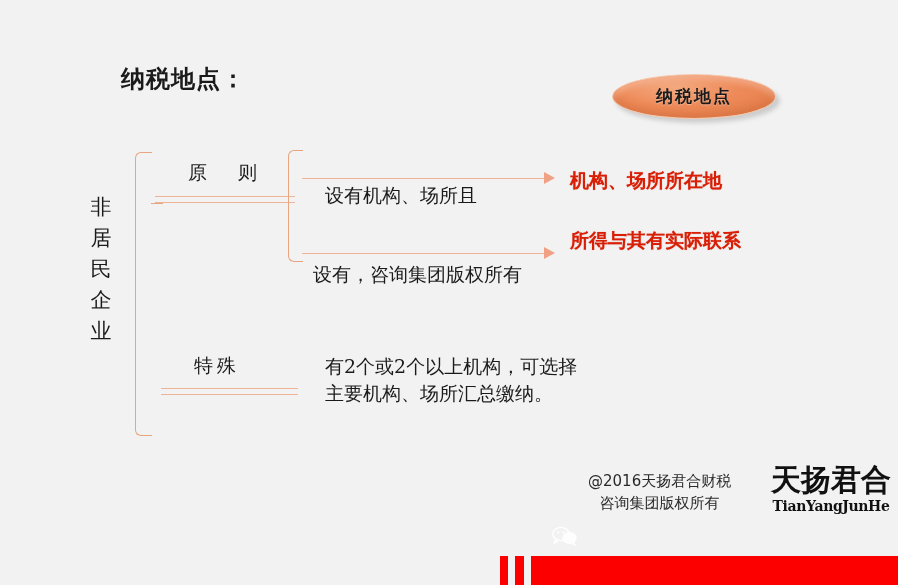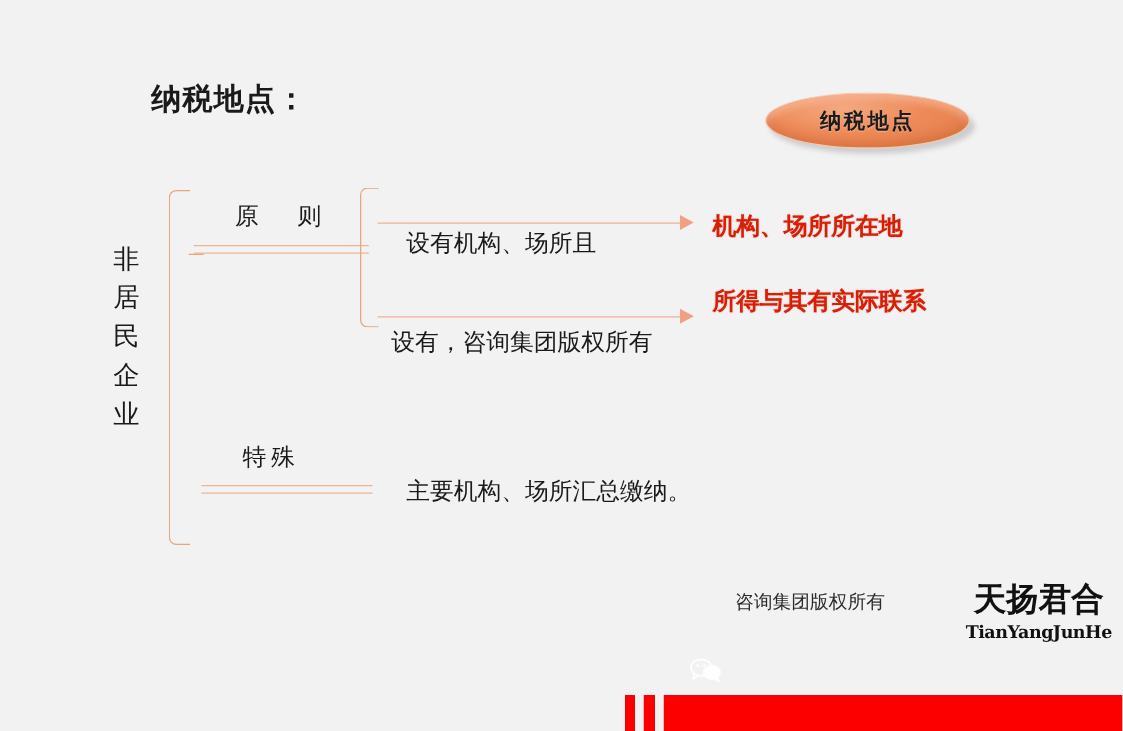--- a/index.html
+++ b/index.html
@@ -103,21 +103,21 @@
   
   .copyright{
     position:absolute;left:588px;top:470px;
     font-size:15px;line-height:22px;color:#2a2a2a;text-align:center;
     font-family:"DejaVu Sans","Liberation Sans",sans-serif;
   }
   .logo{
     position:absolute;left:770px;top:462px;width:122px;text-align:center;
   }
   .logo-cn{
-    font-size:26px;font-weight:bold;color:#111;letter-spacing:0px;line-height:36px;
+    font-size:30px;font-weight:bold;color:#111;letter-spacing:0px;line-height:36px;
     font-family:"DejaVu Serif","Liberation Serif",serif;
   }
   .logo-en{
     font-size:14px;font-weight:bold;color:#111;letter-spacing:-0.4px;
     font-family:"DejaVu Serif","Liberation Serif",serif;
   }
   .wechat-row{
     position:absolute;left:552px;top:526px;height:24px;
     display:flex;align-items:center;gap:7px;
     color:#ffffff;font-size:17px;
@@ -172,23 +172,25 @@
   <div class="arrow-line" style="left:302px;top:253px;width:243px;"></div>
   <div class="arrow-head" style="left:544px;top:247px;"></div>
   <div class="txt" style="left:313px;top:262px;">设有，咨询集团版权所有</div>
   <div class="red" style="left:570px;top:228px;">所得与其有实际联系</div>
 
   <div class="branch-label" style="left:194px;top:353px;letter-spacing:4px;">特殊</div>
   <div class="dbl-line" style="left:161px;top:388px;width:137px;">
       <i></i>
       <i></i>
     </div>
+  <div class="special-txt" style="left:325px;top:353px;">有2个或2个以上机构，可选择</div>
   <div class="special-txt" style="left:325px;top:380px;">主要机构、场所汇总缴纳。</div>
 
   <div class="copyright">
+    <div>@2016天扬君合财税</div>
     <div>咨询集团版权所有</div>
   </div>
 
   <div class="logo">
     <div class="logo-cn">天扬君合</div>
     <div class="logo-en">TianYangJunHe</div>
   </div>
 
   <div class="wechat-row">
     <span class="wechat-icon">

